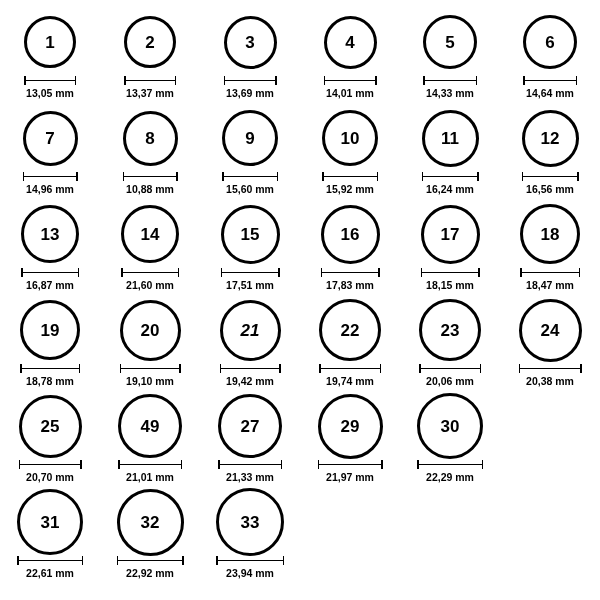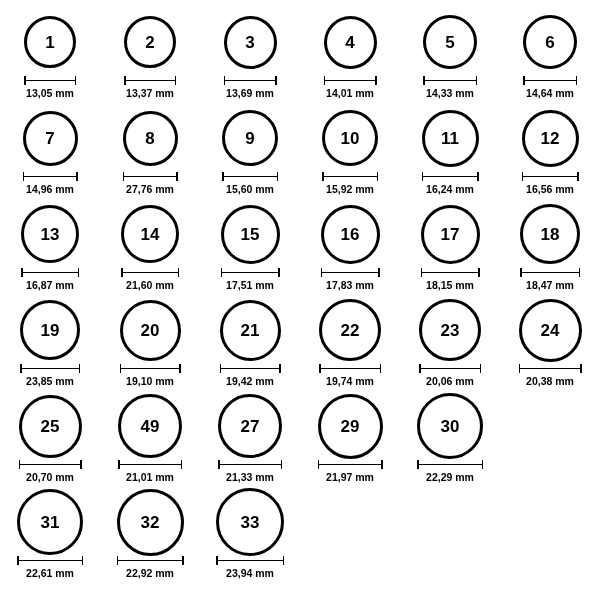--- a/index.html
+++ b/index.html
@@ -177,21 +177,21 @@
       </div>
       <div class="cell">
         <div class="ring-wrap">
           <div class="ring" style="width: 55px; height: 55px;">
             <span class="ring-size">8</span>
           </div>
         </div>
         <div class="measure">
           <div class="bar" style="width: 55px;"></div>
         </div>
-        <div class="diameter">27,76 mm</div>
+        <div class="diameter">10,88 mm</div>
       </div>
       <div class="cell">
         <div class="ring-wrap">
           <div class="ring" style="width: 56px; height: 56px;">
             <span class="ring-size">9</span>
           </div>
         </div>
         <div class="measure">
           <div class="bar" style="width: 56px;"></div>
         </div>
@@ -302,36 +302,36 @@
     <div class="row">
       <div class="cell">
         <div class="ring-wrap">
           <div class="ring" style="width: 60px; height: 60px;">
             <span class="ring-size">19</span>
           </div>
         </div>
         <div class="measure">
           <div class="bar" style="width: 60px;"></div>
         </div>
-        <div class="diameter">23,85 mm</div>
+        <div class="diameter">18,78 mm</div>
       </div>
       <div class="cell">
         <div class="ring-wrap">
           <div class="ring" style="width: 61px; height: 61px;">
             <span class="ring-size">20</span>
           </div>
         </div>
         <div class="measure">
           <div class="bar" style="width: 61px;"></div>
         </div>
         <div class="diameter">19,10 mm</div>
       </div>
       <div class="cell">
         <div class="ring-wrap">
-          <div class="ring" style="width: 61px; height: 61px;">
+          <div class="ring" style="width: 61px; height: 61px; font-style: italic;">
             <span class="ring-size">21</span>
           </div>
         </div>
         <div class="measure">
           <div class="bar" style="width: 61px;"></div>
         </div>
         <div class="diameter">19,42 mm</div>
       </div>
       <div class="cell">
         <div class="ring-wrap">

